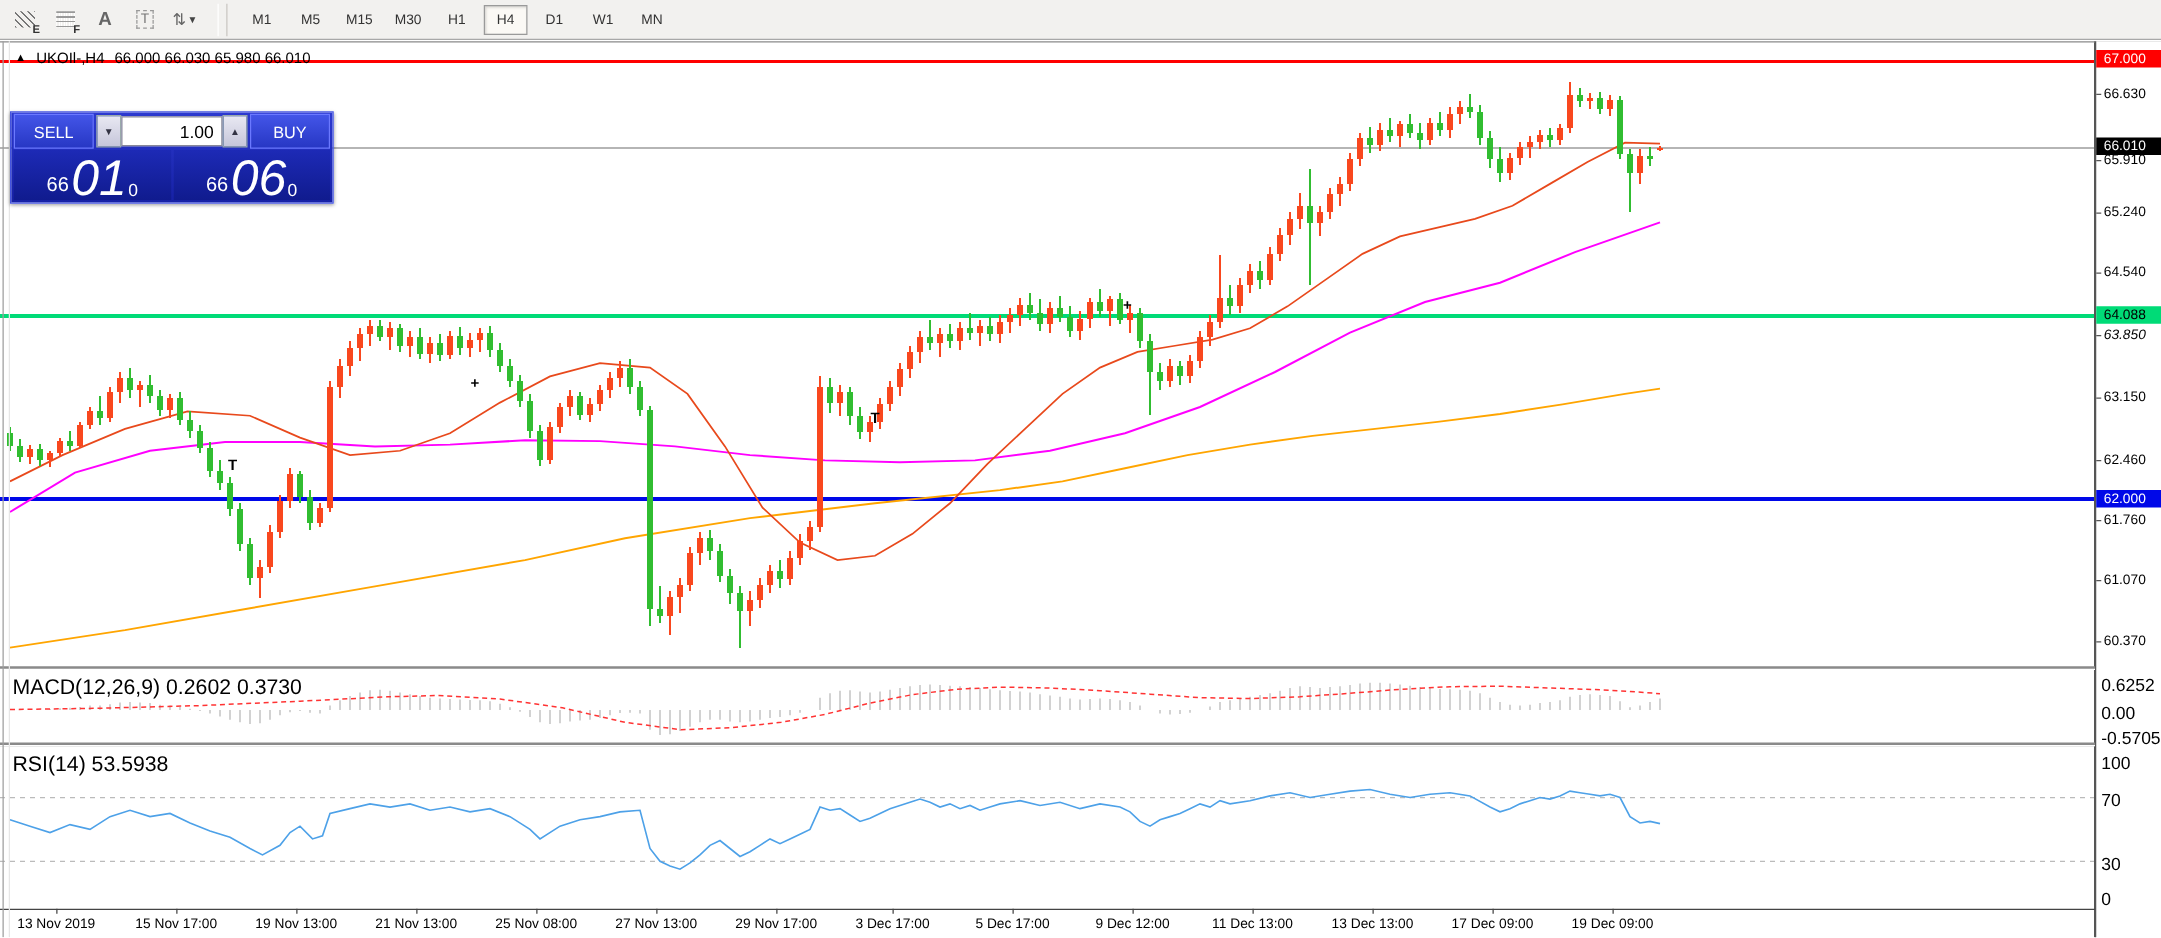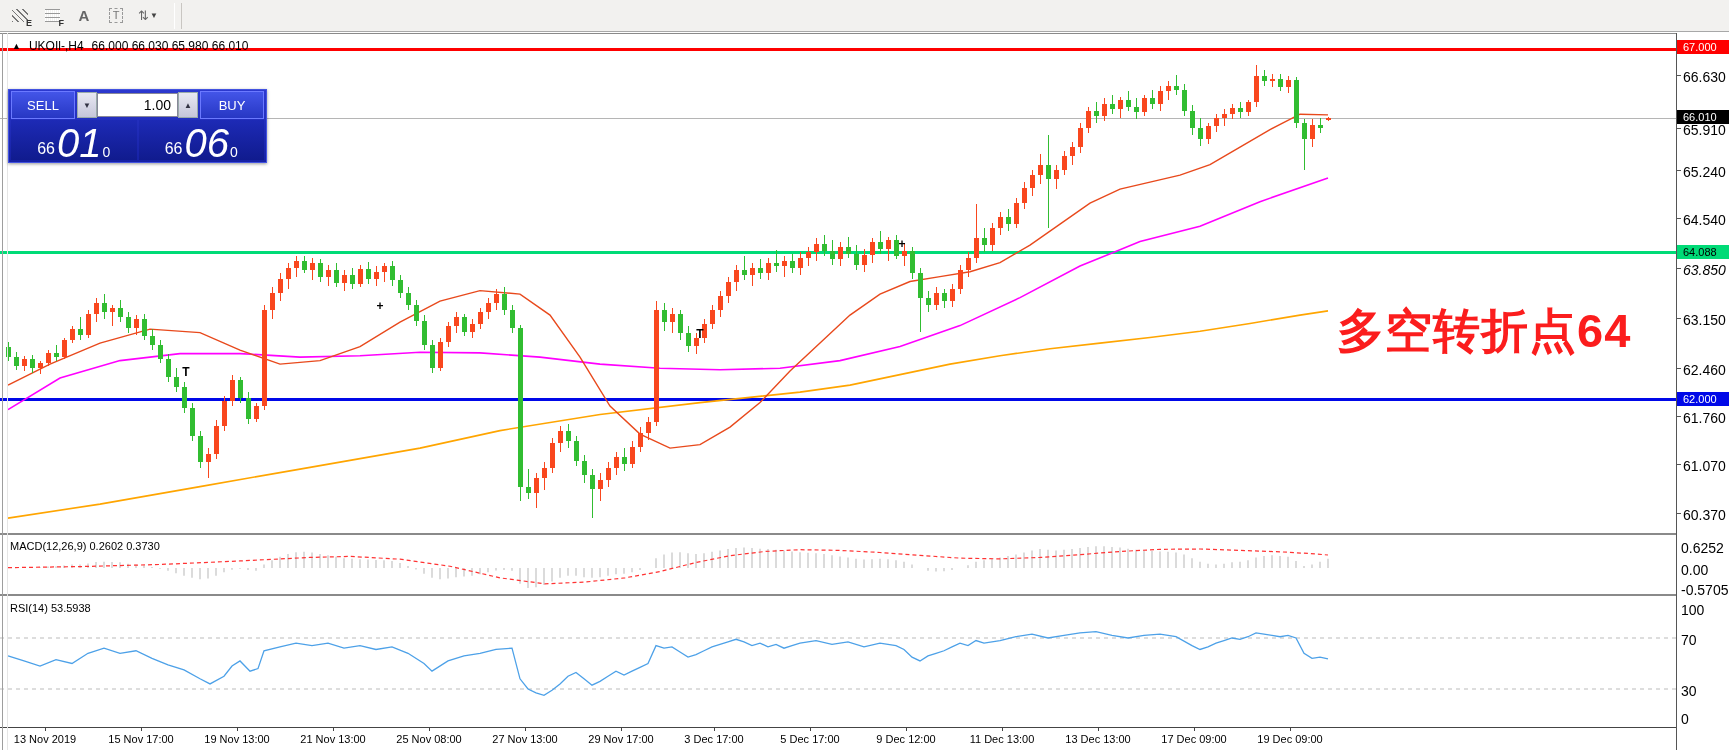--- a/index.html
+++ b/index.html
@@ -14,26 +14,26 @@
   .tbox{font-size:11px;color:#777;border:1px dashed #999;padding:0 3px;line-height:13px;}
   .arrows{font-size:13px;color:#666;letter-spacing:-2px;}
   .caret{font-size:8px;color:#444;margin-left:3px;}
   .tbsep{width:6px;height:26px;border-left:1px solid #fff;border-right:1px solid #c9c6c2;margin:0 6px 0 8px;}
   .tf{min-width:27px;height:22px;display:flex;align-items:center;justify-content:center;font-size:11px;color:#333;border:1px solid transparent;padding:0 3px;cursor:default;}
   .tf.active{border:1px solid #9a9a9a;background:#fbf9f5;box-shadow:inset 1px 1px 2px rgba(0,0,0,.15);}
   #leftGroove{position:absolute;left:2px;top:33px;width:4px;height:717px;border-left:1px solid #9e9e9e;border-right:1px solid #e6e6e6;}
   .hsep{position:absolute;left:0;width:1729px;}
   #plotSvg{position:absolute;left:0;top:0;width:1729px;height:750px;}
   #axisCol{position:absolute;left:1676px;top:33px;width:53px;height:717px;border-left:1px solid #555;background:#fff;}
-  .ptick{position:absolute;left:6px;font-size:14px;color:#000;transform:translateY(-6px);}
+  .ptick{position:absolute;left:6px;font-size:11px;color:#000;transform:translateY(-6px);}
   .ptickdash{position:absolute;left:0;width:4px;height:1px;background:#555;}
   .badge{position:absolute;left:0;width:53px;font-size:11px;padding:1px 0 1px 6px;transform:translateY(-8px);box-sizing:border-box;}
   .dlabel{position:absolute;top:733px;font-size:11px;color:#000;transform:translateX(-50%);white-space:nowrap;}
   .dtick{position:absolute;top:727px;width:1px;height:4px;background:#444;}
-  .panelabel{position:absolute;font-size:11px;color:#000;}
+  .panelabel{position:absolute;font-size:17px;color:#000;}
   .sctick{position:absolute;left:1681px;font-size:14px;color:#000;transform:translateY(-6px);}
   
   #caption{position:absolute;left:12px;top:39px;font-size:12px;color:#000;display:flex;gap:8px;align-items:center;}
   #caption .tri{font-size:9px;}
   #cnText{position:absolute;left:1337px;top:306px;font-size:47px;line-height:50px;color:#fb1d1d;font-weight:600;letter-spacing:1px;white-space:nowrap;}
   
   #tradeWidget{position:absolute;left:8px;top:57px;width:257px;background:linear-gradient(#2c39cf,#1621a5);border:1px solid #4353e0;box-shadow:0 1px 3px rgba(0,0,0,.4);margin-top:32px;}
   #twTop{display:flex;height:30px;align-items:center;}
   .twbtn{width:62px;height:26px;margin:2px;background:linear-gradient(#4355e8,#2737c4);color:#fff;font-size:13px;display:flex;align-items:center;justify-content:center;border:1px solid #6b79ff;}
   .spin{display:flex;align-items:center;height:26px;flex:1;}
@@ -63,20 +63,31 @@
         <span class="aletter">A</span>
       </div>
     <div class="tbicon">
         <span class="tbox">T</span>
       </div>
     <div class="tbicon">
         <span class="arrows">⇅</span>
         <span class="caret">▼</span>
       </div>
     <div class="tbsep"></div>
+    <div id="tfRow" style="display:flex;gap:4px;">
+        <div class="tf">M1</div>
+        <div class="tf">M5</div>
+        <div class="tf">M15</div>
+        <div class="tf">M30</div>
+        <div class="tf">H1</div>
+        <div class="tf active">H4</div>
+        <div class="tf">D1</div>
+        <div class="tf">W1</div>
+        <div class="tf">MN</div>
+      </div>
   </div>
 
   <svg id="plotSvg" viewBox="0 0 1729 750">
       <line x1="0" y1="49.09999999999968" x2="1676" y2="49.09999999999968" stroke="#ff0000" stroke-width="3" shape-rendering="crispEdges"></line>
       <line x1="0" y1="118.39999999999932" x2="1676" y2="118.39999999999932" stroke="#b5b5b5" stroke-width="1" shape-rendering="crispEdges"></line>
       <line x1="0" y1="252.9400000000001" x2="1676" y2="252.9400000000001" stroke="#00db77" stroke-width="3" shape-rendering="crispEdges"></line>
       <line x1="0" y1="399.0999999999997" x2="1676" y2="399.0999999999997" stroke="#0008e8" stroke-width="3" shape-rendering="crispEdges"></line>
       <polyline points="8,518.0999999999999 100,504.0999999999997 200,486.5999999999997 300,469.0999999999997 420,448.0999999999999 500,430.5999999999999 600,414.4999999999996 700,402.59999999999945 800,392.09999999999957 850,385.09999999999945 900,374.59999999999957 950,364.0999999999997 1000,355.6999999999999 1050,348.69999999999976 1100,343.0999999999999 1150,337.4999999999995 1200,331.19999999999976 1250,323.4999999999998 1300,315.09999999999945 1328,310.8999999999998" fill="none" stroke="#ffa500" stroke-width="1.6"></polyline>
       <polyline points="8,409.59999999999957 60,378.0999999999999 120,360.5999999999999 180,353.5999999999998 240,353.5999999999998 300,357.09999999999957 360,355.6999999999999 420,352.1999999999996 480,352.8999999999999 540,357.09999999999957 600,364.0999999999997 660,368.29999999999984 720,369.6999999999996 780,368.29999999999984 840,360.5999999999999 900,346.5999999999997 960,325.5999999999999 1020,297.59999999999945 1080,266.0999999999998 1140,241.59999999999968 1200,226.19999999999976 1260,201.70000000000016 1328,177.89999999999992" fill="none" stroke="#ff00ff" stroke-width="1.6"></polyline>
       <polyline points="8,385.09999999999945 50,364.0999999999997 100,343.0999999999999 150,329.0999999999997 200,332.59999999999945 240,350.09999999999945 280,364.0999999999997 320,360.5999999999999 360,346.5999999999997 400,322.09999999999957 440,301.0999999999998 480,290.5999999999999 520,294.0999999999997 550,315.09999999999945 580,357.09999999999957 610,406.0999999999998 640,434.0999999999997 670,448.0999999999999 700,444.59999999999957 730,427.09999999999957 760,402.59999999999945 790,371.0999999999998 820,343.0999999999999 850,315.09999999999945 880,294.0999999999997 910,281.4999999999997 940,276.5999999999997 970,271.69999999999965 1000,262.59999999999945 1030,245.09999999999948 1060,224.09999999999968 1090,203.09999999999988 1120,189.09999999999968 1150,182.10000000000008 1180,175.09999999999948 1210,164.60000000000008 1240,147.10000000000008 1270,129.60000000000008 1300,114.20000000000016 1328,114.89999999999952" fill="none" stroke="#e8491c" stroke-width="1.4"></polyline>
@@ -650,21 +661,20 @@
           <span class="pp-sup">0</span>
       </div>
       <div class="pricePane">
         <span class="pp-small">66</span>
           <span class="pp-big">06</span>
           <span class="pp-sup">0</span>
       </div>
     </div>
   </div>
 
-  <div id="cnText">多空转折点64</div>
 
 <div class="dtick" style="left: 45px;"></div>
     <div class="dlabel" style="left: 45px;">13 Nov 2019</div>
     <div class="dtick" style="left: 141px;"></div>
     <div class="dlabel" style="left: 141px;">15 Nov 17:00</div>
     <div class="dtick" style="left: 237px;"></div>
     <div class="dlabel" style="left: 237px;">19 Nov 13:00</div>
     <div class="dtick" style="left: 333px;"></div>
     <div class="dlabel" style="left: 333px;">21 Nov 13:00</div>
     <div class="dtick" style="left: 429px;"></div>

